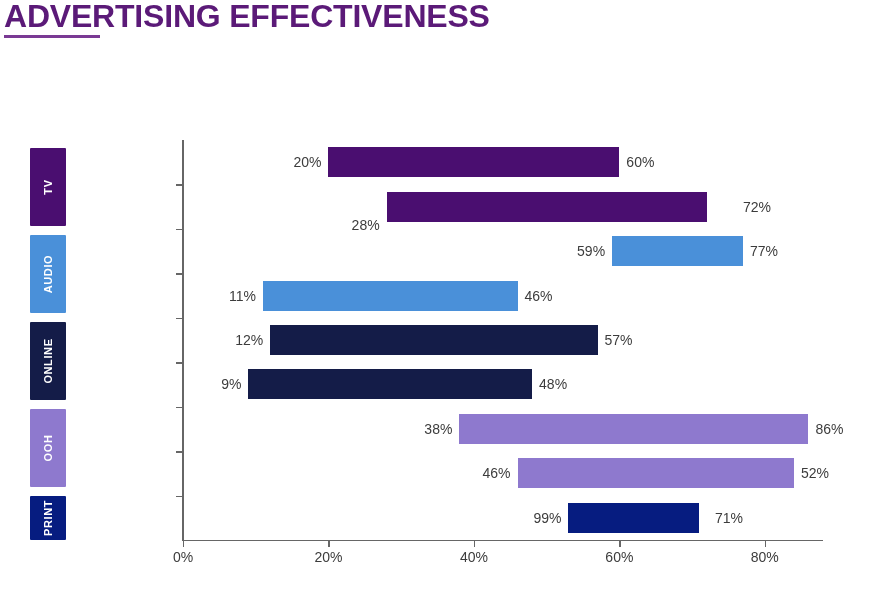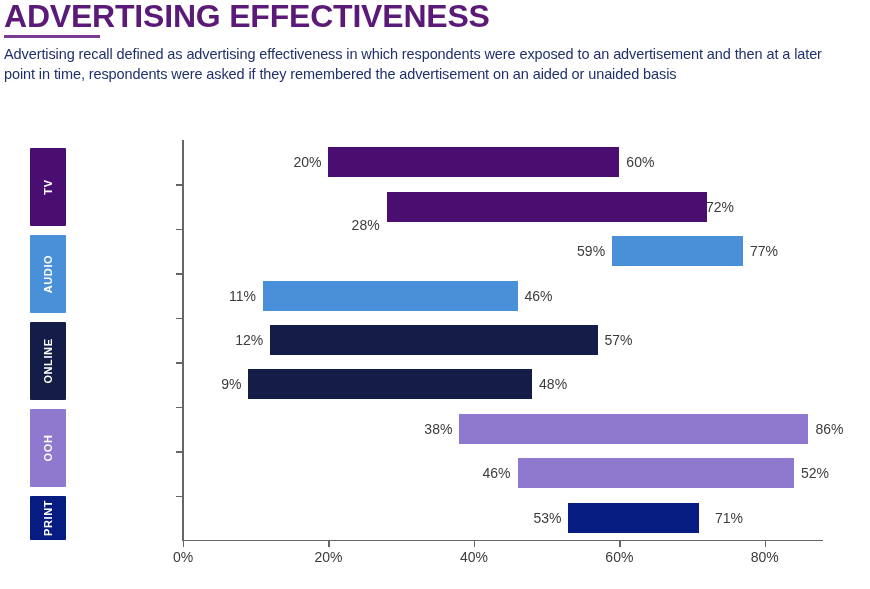--- a/index.html
+++ b/index.html
@@ -87,21 +87,20 @@
   .vlabel.start { text-align: right; }
 </style>
 </head>
 <body>
 
 <div class="page">
 
   <div class="header">
     <div class="title">ADVERTISING EFFECTIVENESS</div>
     <div class="rule"></div>
-    <div class="desc">Advertising recall defined as advertising effectiveness in which respondents were exposed to an advertisement and then at a later point in time, respondents were asked if they remembered the advertisement on an aided or unaided basis</div>
   </div>
 
   <div class="chart">
     <div class="tabs">
         <div class="tab" style="top: 8px; height: 78px; background: rgb(74, 14, 112);">
           <span>TV</span>
         </div>
         <div class="tab" style="top: 95px; height: 78px; background: rgb(74, 144, 217);">
           <span>AUDIO</span>
         </div>
@@ -134,38 +133,38 @@
         <div class="xlabel" style="left: 290.909px;">40%</div>
         <div class="xtick" style="left: 436.364px;"></div>
         <div class="xlabel" style="left: 436.364px;">60%</div>
         <div class="xtick" style="left: 581.818px;"></div>
         <div class="xlabel" style="left: 581.818px;">80%</div>
         <div class="bar" style="left: 145.455px; width: 290.909px; top: 22.2222px; background: rgb(74, 14, 112);"></div>
         <div class="vlabel start" style="right: 501.545px; top: 22.2222px;">20%</div>
         <div class="vlabel end" style="left: 443.364px; top: 22.2222px;">60%</div>
         <div class="bar" style="left: 203.636px; width: 320px; top: 66.6667px; background: rgb(74, 14, 112);"></div>
         <div class="vlabel start" style="right: 443.364px; top: 85px;">28%</div>
-        <div class="vlabel end" style="left: 523px; top: 66.6667px; text-align: right;">72%</div>
+        <div class="vlabel end" style="left: 560px; top: 66.6667px; text-align: right;">72%</div>
         <div class="bar" style="left: 429.091px; width: 130.909px; top: 111.111px; background: rgb(74, 144, 217);"></div>
         <div class="vlabel start" style="right: 217.909px; top: 111.111px;">59%</div>
         <div class="vlabel end" style="left: 567px; top: 111.111px;">77%</div>
         <div class="bar" style="left: 80px; width: 254.545px; top: 155.556px; background: rgb(74, 144, 217);"></div>
         <div class="vlabel start" style="right: 567px; top: 155.556px;">11%</div>
         <div class="vlabel end" style="left: 341.545px; top: 155.556px;">46%</div>
         <div class="bar" style="left: 87.2727px; width: 327.273px; top: 200px; background: rgb(20, 28, 72);"></div>
         <div class="vlabel start" style="right: 559.727px; top: 200px;">12%</div>
         <div class="vlabel end" style="left: 421.545px; top: 200px;">57%</div>
         <div class="bar" style="left: 65.4545px; width: 283.636px; top: 244.444px; background: rgb(20, 28, 72);"></div>
         <div class="vlabel start" style="right: 581.545px; top: 244.444px;">9%</div>
         <div class="vlabel end" style="left: 356.091px; top: 244.444px;">48%</div>
         <div class="bar" style="left: 276.364px; width: 349.091px; top: 288.889px; background: rgb(142, 121, 206);"></div>
         <div class="vlabel start" style="right: 370.636px; top: 288.889px;">38%</div>
         <div class="vlabel end" style="left: 632.455px; top: 288.889px;">86%</div>
         <div class="bar" style="left: 334.545px; width: 276.364px; top: 333.333px; background: rgb(142, 121, 206);"></div>
         <div class="vlabel start" style="right: 312.455px; top: 333.333px;">46%</div>
         <div class="vlabel end" style="left: 617.909px; top: 333.333px;">52%</div>
         <div class="bar" style="left: 385.455px; width: 130.909px; top: 377.778px; background: rgb(6, 28, 128);"></div>
-        <div class="vlabel start" style="right: 261.545px; top: 377.778px;">53%</div>
+        <div class="vlabel start" style="right: 261.545px; top: 377.778px;">99%</div>
         <div class="vlabel end" style="left: 532px; top: 377.778px;">71%</div>
       </div>
   </div>
 
 </div>
 
 </body></html>

